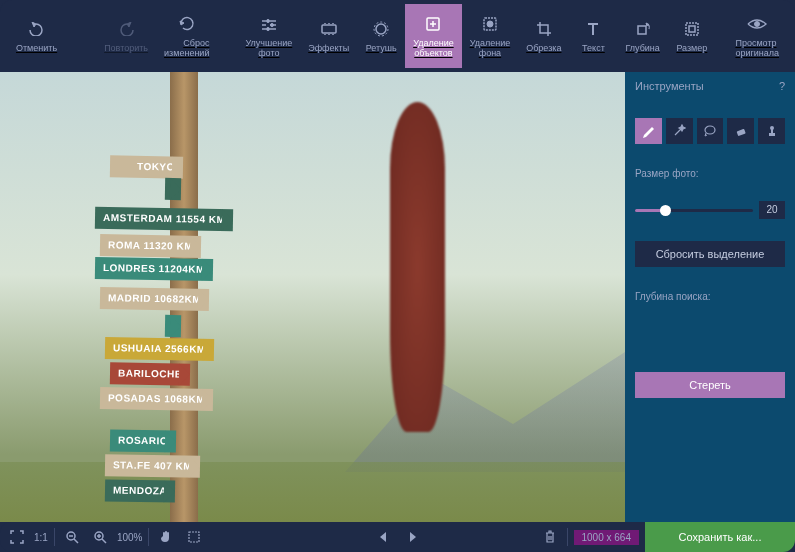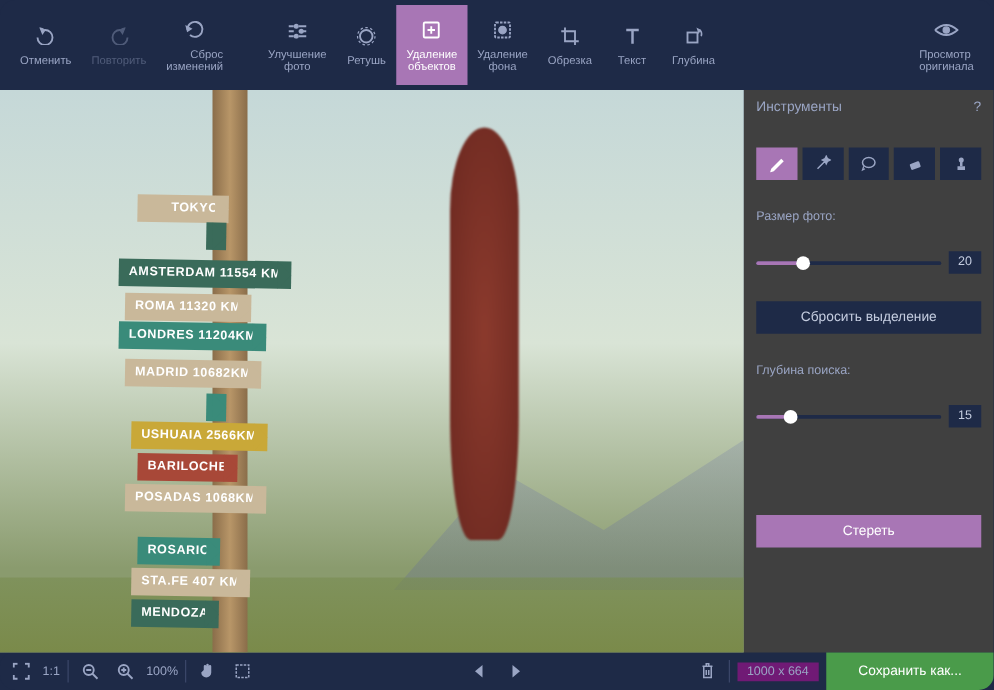--- a/index.html
+++ b/index.html
@@ -1,53 +1,53 @@
 <!DOCTYPE html>
 <html><head>
 <meta charset="utf-8">
 <style>
   * { box-sizing: border-box; margin: 0; padding: 0; font-family: Arial, sans-serif; }
   body { width: 795px; height: 552px; background: #1e2a47; overflow: hidden; border-radius: 12px; position: relative; }
 
-  .toolbar { display: flex; height: 72px; background: #1e2a47; padding: 4px 8px; align-items: stretch; }
+  .toolbar { display: flex; height: 72px; background: #1e2a47; padding: 4px 8px; align-items: stretch; text-decoration: underline; }
   .tool-btn { display: flex; flex-direction: column; align-items: center; justify-content: center; padding: 6px 8px; color: #9aa5c4; font-size: 9px; cursor: pointer; min-width: 48px; }
   .tool-btn.active { background: #a876b5; color: #fff; }
-  .tool-btn.disabled { opacity: 0.4; }
+  .tool-btn.disabled { opacity: 0.4; margin-left: 31px; }
   .tool-btn .icon { width: 20px; height: 20px; margin-bottom: 4px; display: flex; align-items: center; justify-content: center; }
   .tool-btn svg { fill: currentColor; stroke: currentColor; }
   .spacer { flex: 1; }
 
   .main { display: flex; height: 450px; }
   .canvas { flex: 1; background: linear-gradient(180deg, #c5d8d8 0%, #d9e4d6 45%, #8a9b6e 85%); position: relative; overflow: hidden; }
   .pole { position: absolute; left: 170px; top: 0; width: 28px; height: 100%; background: linear-gradient(90deg, #8a6d4a, #b89668, #8a6d4a); }
   .sign { position: absolute; left: 100px; height: 22px; line-height: 22px; padding: 0 8px; color: #fff; font-size: 10px; font-weight: bold; letter-spacing: 0.5px; white-space: nowrap; }
   .sign.r { transform: rotate(1deg); }
   .sign::after { content:""; position:absolute; top:0; right:-11px; border:11px solid transparent; border-left-color:inherit; }
   .red-blob { position: absolute; right: 180px; top: 30px; width: 55px; height: 330px; background: radial-gradient(ellipse at center, #8b3a2d 0%, #6b2820 100%); border-radius: 50% 50% 30% 30% / 20% 20% 30% 30%; filter: blur(1px); }
   .mountain { position:absolute; right:0; bottom:50px; width:280px; height:120px; background: linear-gradient(180deg, #8a95a8, #6a7588); clip-path: polygon(0 100%, 30% 20%, 60% 60%, 100% 0, 100% 100%); opacity:0.4; }
   .bush { position:absolute; bottom:0; left:0; right:0; height:60px; background: linear-gradient(180deg, rgba(120,140,80,0.6), #7a8a4a); }
 
-  .side { width: 200px; background: #404040; color: #c5cde0; font-size: 11px; padding: 8px 10px; display: flex; flex-direction: column; gap: 22px; }
+  .side { width: 170px; background: #0c4a6e; color: #c5cde0; font-size: 11px; padding: 8px 10px; display: flex; flex-direction: column; gap: 22px; }
   .side-header { display: flex; justify-content: space-between; color: #9aa5c4; font-size: 11px; margin-bottom: 4px; }
   .tool-row { display: flex; gap: 4px; }
   .mini-tool { flex: 1; height: 26px; background: #1e2a47; display: flex; align-items: center; justify-content: center; cursor: pointer; }
   .mini-tool.active { background: #a876b5; }
   .slider-row { display: flex; align-items: center; gap: 6px; }
   .slider { flex: 1; height: 3px; background: #1e2a47; position: relative; border-radius: 2px; }
   .slider .fill { position: absolute; left: 0; top: 0; height: 100%; background: #a876b5; border-radius: 2px; }
   .slider .thumb { position: absolute; top: -4px; width: 11px; height: 11px; background: #fff; border-radius: 50%; margin-left: -5px;}
   .val-box { width: 26px; height: 18px; background: #1e2a47; color: #c5cde0; font-size: 10px; text-align: center; line-height: 18px; }
   .side-btn { height: 26px; background: #1e2a47; color: #c5cde0; font-size: 11px; display: flex; align-items: center; justify-content: center; cursor: pointer; }
   .side-btn.accent { background: #a876b5; color: #fff; margin-top: 48px; }
   .label { color: #9aa5c4; font-size: 10px; margin-top: 2px; }
 
   .status { display: flex; height: 30px; background: #1e2a47; align-items: center; padding: 0 6px; gap: 6px; color: #9aa5c4; font-size: 10px; border-radius: 11px; }
   .status .divider { width: 1px; height: 18px; background: #3a4668; }
   .st-btn { width: 22px; height: 22px; display: flex; align-items: center; justify-content: center; cursor: pointer; }
-  .save-btn { margin-left: auto; width: 134px; height: 30px; background: #4a9b4a; color: #fff; display: flex; align-items: center; justify-content: center; font-size: 11px; cursor: pointer; margin: -0px -6px -0px 0; align-self: stretch; height:100%;}
+  .save-btn { margin-left: auto; width: 150px; height: 30px; background: #4a9b4a; color: #fff; display: flex; align-items: center; justify-content: center; font-size: 11px; cursor: pointer; margin: -0px -6px -0px 0; align-self: stretch; height:100%;}
   .dim-box { padding: 2px 8px; background: #701a75; }
   .nav-center { position:absolute; left:50%; transform:translateX(-50%); display:flex; gap:8px;}
 </style>
 </head>
 <body>
 
 <div class="toolbar">
   <div class="tool-btn">
     <span class="icon">
         <svg width="18" height="14" viewBox="0 0 18 14">
@@ -80,20 +80,29 @@
           <path d="M2 4h4M2 8h4M2 12h4M10 4h6M10 8h6M10 12h6" stroke-width="1.5"></path>
           <circle cx="8" cy="4" r="1.5" fill="currentColor"></circle>
           <circle cx="12" cy="8" r="1.5" fill="currentColor"></circle>
           <circle cx="8" cy="12" r="1.5" fill="currentColor"></circle>
         </svg></span>
     <span>Улучшение
 фото</span>
   </div>
   <div class="tool-btn">
     <span class="icon">
+        <svg width="18" height="14" viewBox="0 0 18 14">
+          <rect x="2" y="3" width="14" height="8" rx="1" fill="none" stroke-width="1.5"></rect>
+          <path d="M5 2v-1M9 2v-1M13 2v-1M5 13v-1M9 13v-1M13 13v-1" stroke-width="1.5"></path>
+        </svg>
+      </span>
+    <span>Эффекты</span>
+  </div>
+  <div class="tool-btn">
+    <span class="icon">
         <svg width="16" height="16" viewBox="0 0 16 16">
           <circle cx="8" cy="8" r="5" fill="none" stroke-width="1.5"></circle>
           <circle cx="8" cy="8" r="7" fill="none" stroke-width="1" stroke-dasharray="2 2"></circle>
         </svg>
       </span>
     <span>Ретушь</span>
   </div>
   <div class="tool-btn active" style="white-space:pre-line;text-align:center">
     <span class="icon"><svg width="16" height="16" viewBox="0 0 16 16">
           <rect x="2" y="2" width="12" height="12" rx="1" fill="none" stroke="#fff" stroke-width="1.5"></rect>
@@ -128,20 +137,29 @@
   </div>
   <div class="tool-btn">
     <span class="icon">
         <svg width="16" height="16" viewBox="0 0 16 16">
           <rect x="3" y="5" width="8" height="8" fill="none" stroke-width="1.5"></rect>
           <path d="M13 3 A5 5 0 0 1 14 8" fill="none" stroke-width="1.2"></path>
           <path d="M11 2l2 1l-1 2z"></path>
         </svg>
       </span>
     <span>Глубина</span>
+  </div>
+  <div class="tool-btn">
+    <span class="icon">
+        <svg width="16" height="16" viewBox="0 0 16 16">
+          <rect x="2" y="2" width="12" height="12" fill="none" stroke-width="1.5" stroke-dasharray="2 1"></rect>
+          <rect x="5" y="5" width="6" height="6" fill="none" stroke-width="1.5"></rect>
+        </svg>
+      </span>
+    <span>Размер</span>
   </div>
   <div class="spacer"></div>
   <div class="tool-btn" style="white-space:pre-line;text-align:left">
     <span class="icon"><svg width="20" height="12" viewBox="0 0 20 12">
           <path d="M1 6 Q10 -2 19 6 Q10 14 1 6" fill="none" stroke-width="1.5"></path>
           <circle cx="10" cy="6" r="2.5" fill="currentColor"></circle>
         </svg></span>
     <span>Просмотр
 оригинала</span>
   </div>
@@ -208,27 +226,20 @@
     <div class="label">Размер фото:</div>
     <div class="slider-row">
       <div class="slider">
         <div class="fill" id="bs-fill" style="width: 25%;"></div>
           <div class="thumb" id="bs-thumb" style="left: 25%;"></div>
       </div>
       <div class="val-box">20</div>
     </div>
     <div class="side-btn">Сбросить выделение</div>
     <div class="label">Глубина поиска:</div>
-    <div class="slider-row">
-      <div class="slider">
-        <div class="fill" id="dp-fill" style="width: 18%;"></div>
-          <div class="thumb" id="dp-thumb" style="left: 18%;"></div>
-      </div>
-      <div class="val-box">15</div>
-    </div>
     <div class="side-btn accent">Стереть</div>
   </div>
 </div>
 
 <div class="status">
   <div class="st-btn">
       <svg width="14" height="14" viewBox="0 0 14 14" stroke="#9aa5c4" fill="none" stroke-width="1.5">
         <path d="M1 4V1h3M13 4V1h-3M1 10v3h3M13 10v3h-3"></path>
       </svg>
     </div>

